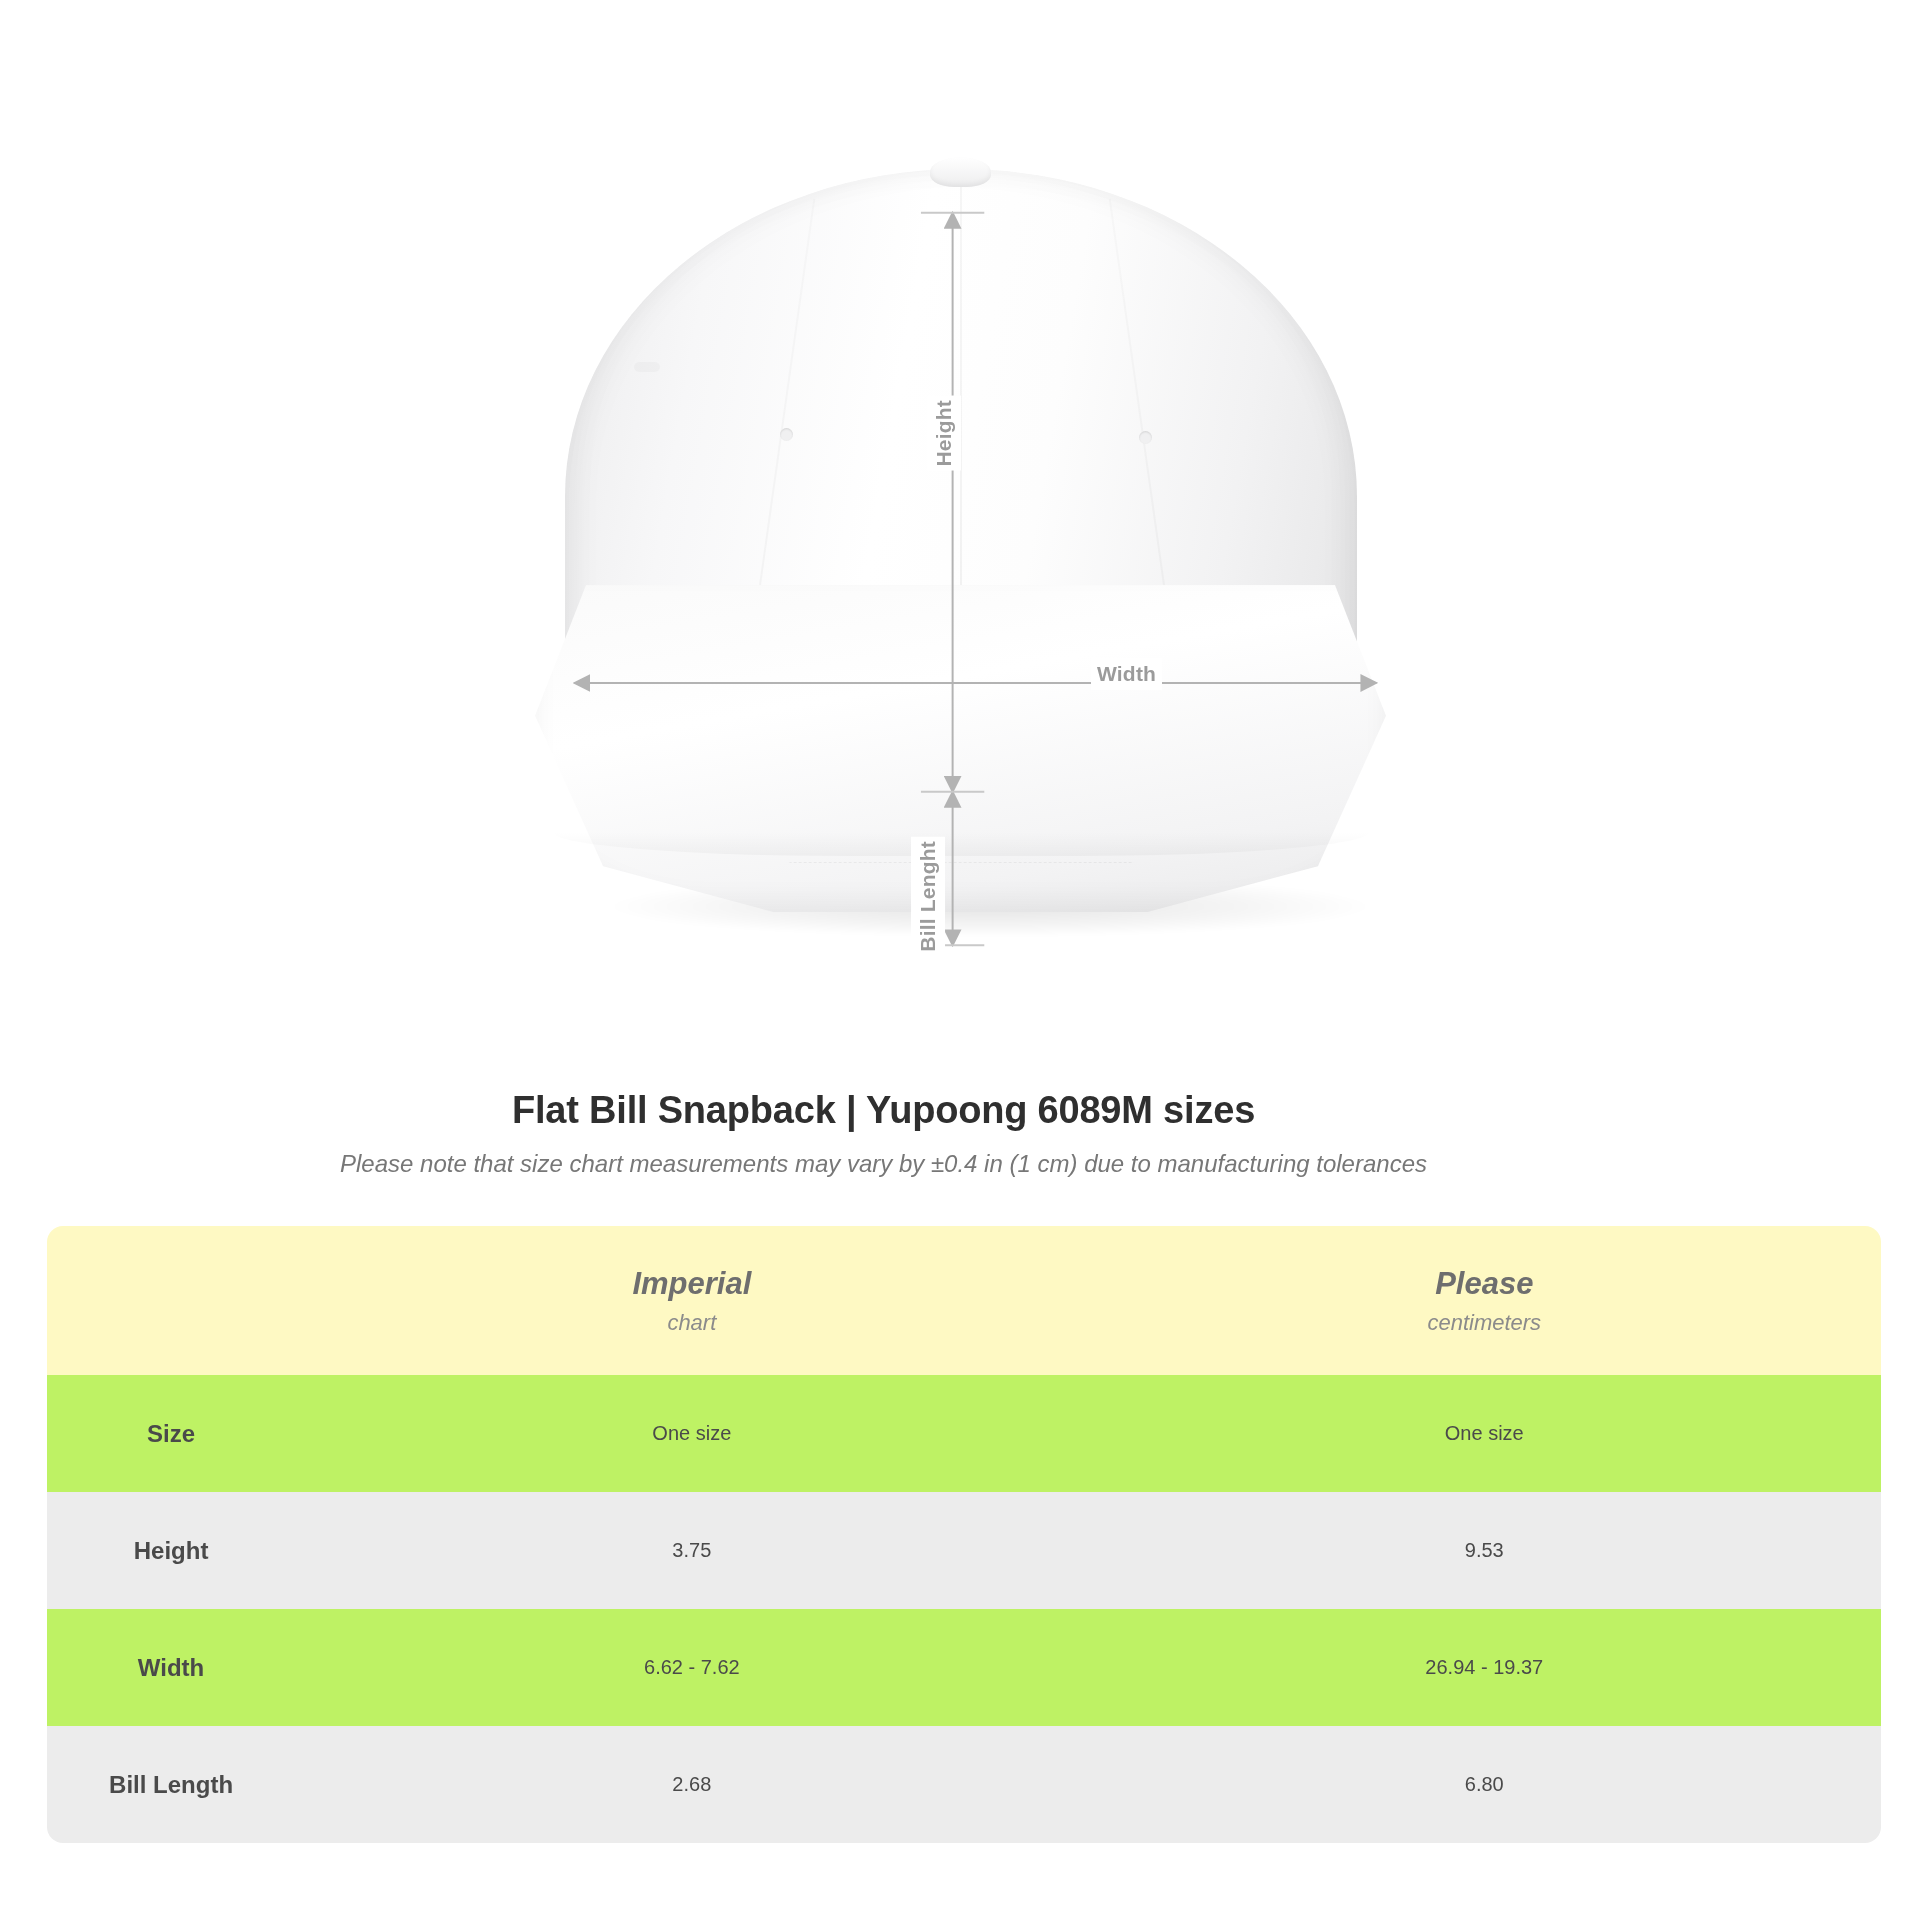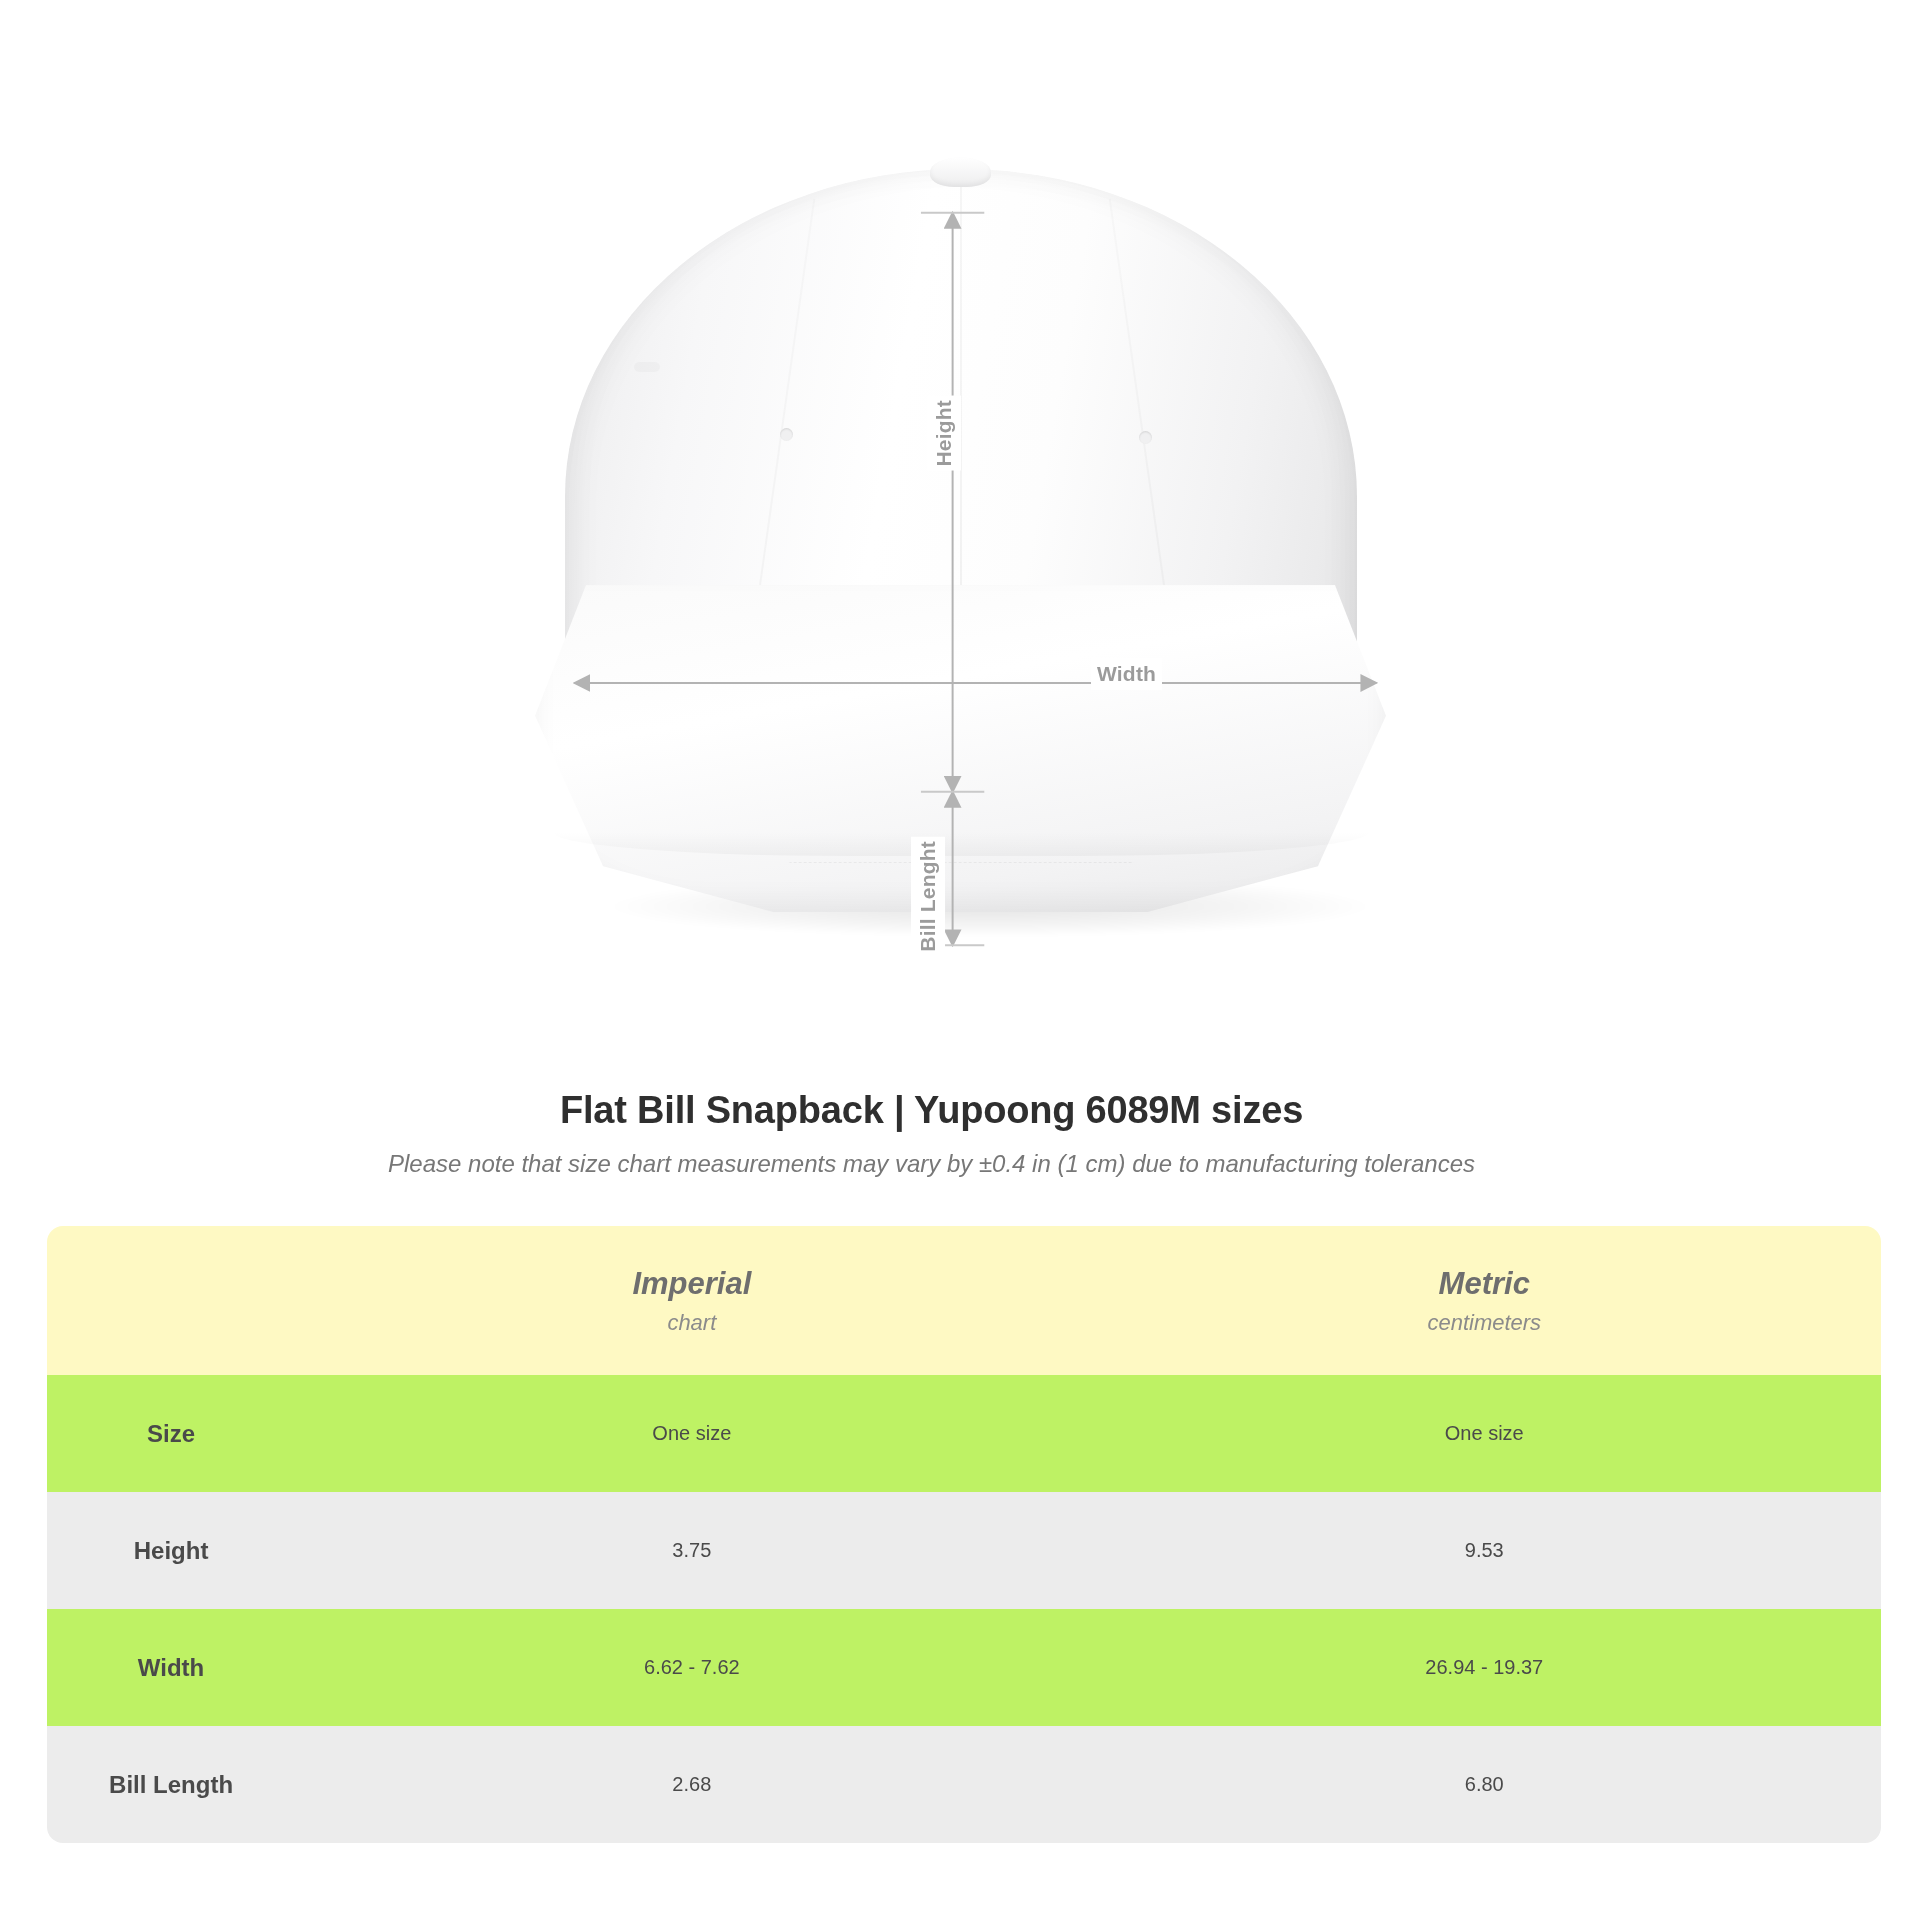--- a/index.html
+++ b/index.html
@@ -179,21 +179,20 @@
   }
   #label-height { left: 927px; top: 396px; }
   #label-width  { left: 1091px; top: 658px; }
   #label-bill   { left: 911px; top: 837px; }
 
   
   .title-block {
     width: 1767px;
     text-align: center;
     margin-top: 20px;
-    padding-left: 48px;
   }
   .chart-title {
     font-size: 38px;
     font-weight: bold;
     color: #2f2f2f;
     letter-spacing: -0.2px;
   }
   .chart-note {
     margin-top: 18px;
     font-size: 24px;
@@ -323,21 +322,21 @@
     <tbody>
       <tr class="hdr-row">
         <td>
           <span></span>
         </td>
         <td>
           <div class="unit-main">Imperial</div>
           <div class="unit-sub">chart</div>
         </td>
         <td>
-          <div class="unit-main">Metric</div>
+          <div class="unit-main">Please</div>
           <div class="unit-sub">centimeters</div>
         </td>
       </tr>
 
       <tr class="body-row plain">
         <td class="rowhead">Size</td>
         <td class="vline-left">One size</td>
         <td class="vline-left">One size</td>
       </tr>
 

